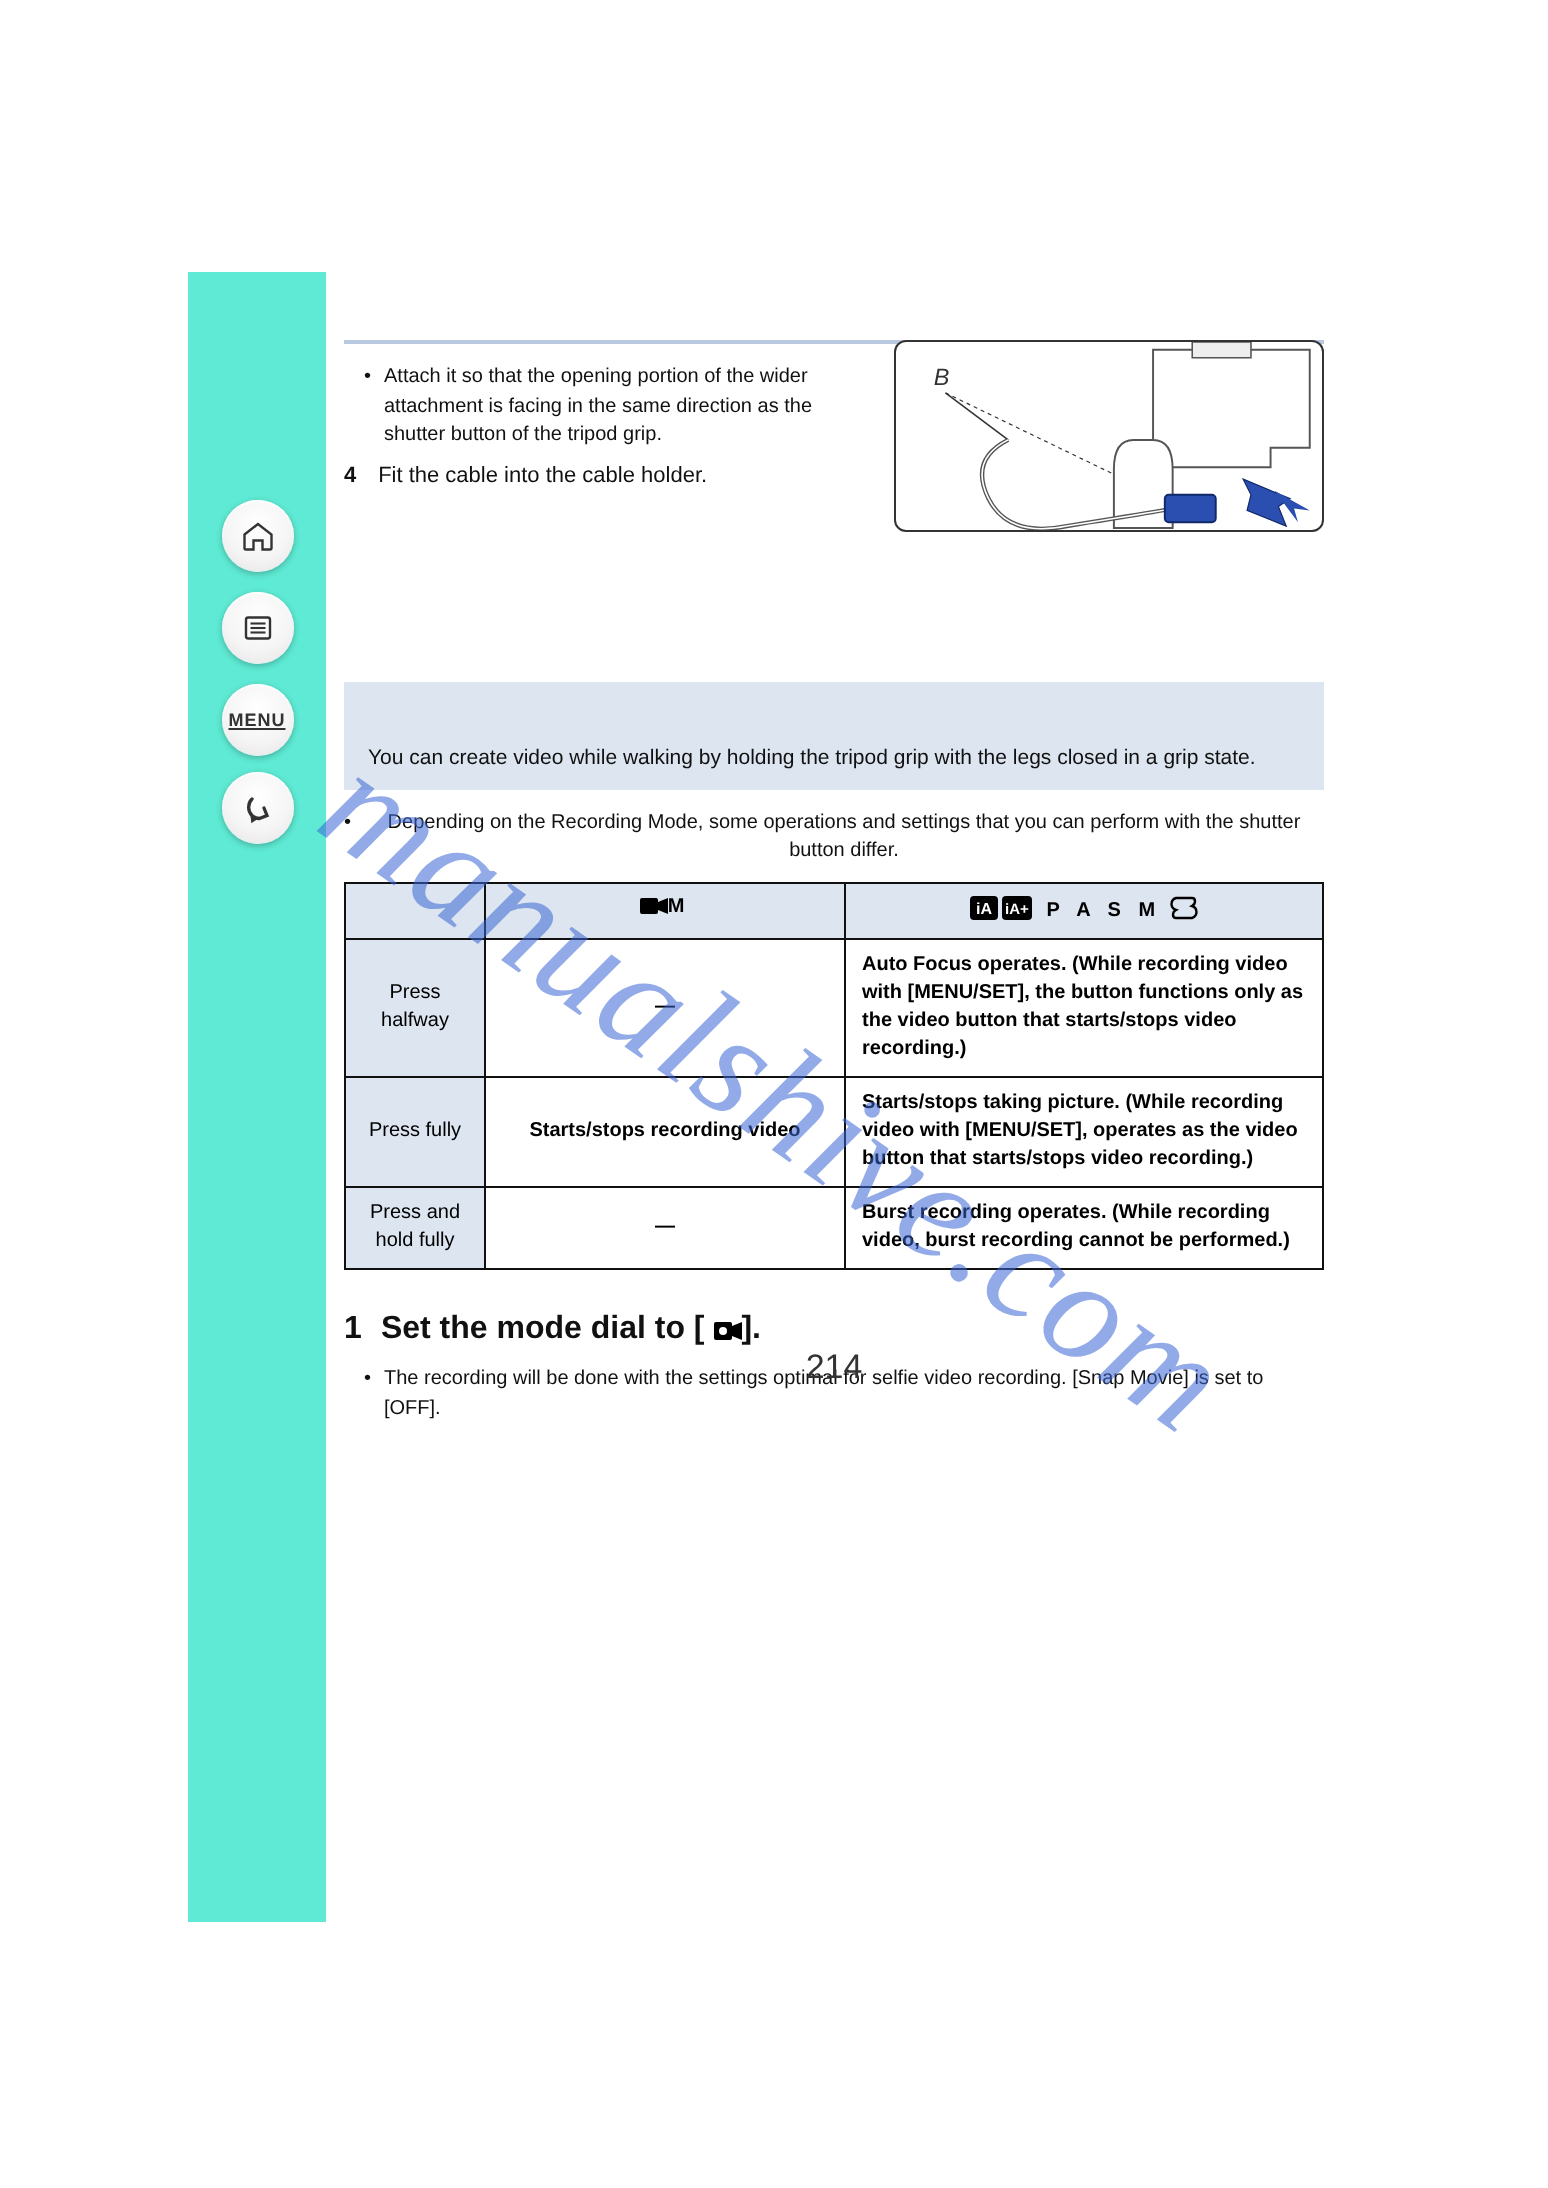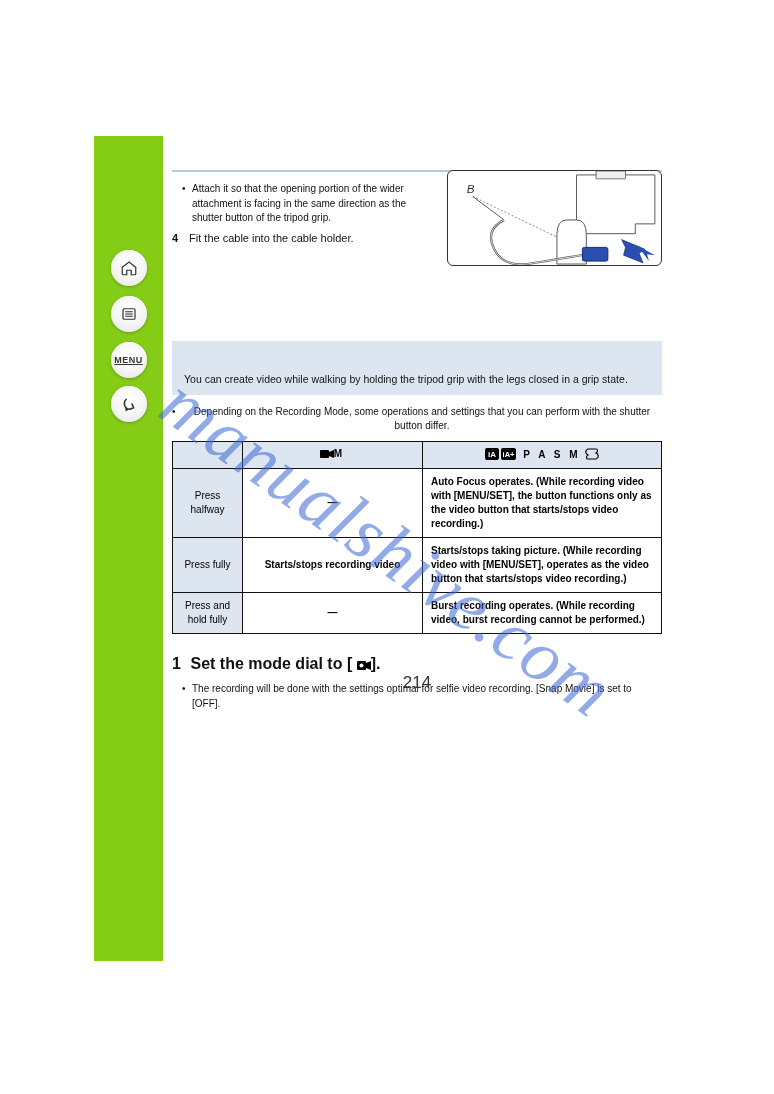--- a/index.html
+++ b/index.html
@@ -6,21 +6,21 @@
   html, body { width: 774px; height: 1094px; font-family: Arial, Helvetica, sans-serif; background: #fff; }
   .page { position: relative; width: 774px; height: 1094px; }
 
   
   .sidebar {
     position: absolute;
     left: 94px;
     top: 136px;
     width: 69px;
     height: 825px;
-    background: #84cc16;
+    background: #5eead4;
   }
   .iconbtn {
     position: absolute;
     left: 50%;
     transform: translateX(-50%);
     width: 36px;
     height: 36px;
     border-radius: 50%;
     background: radial-gradient(circle at 50% 35%, #ffffff 0%, #f5f5f5 55%, #e3e3e3 100%);
     box-shadow: 0 1px 3px rgba(0,0,0,0.25), inset 0 1px 1px rgba(255,255,255,0.9);

